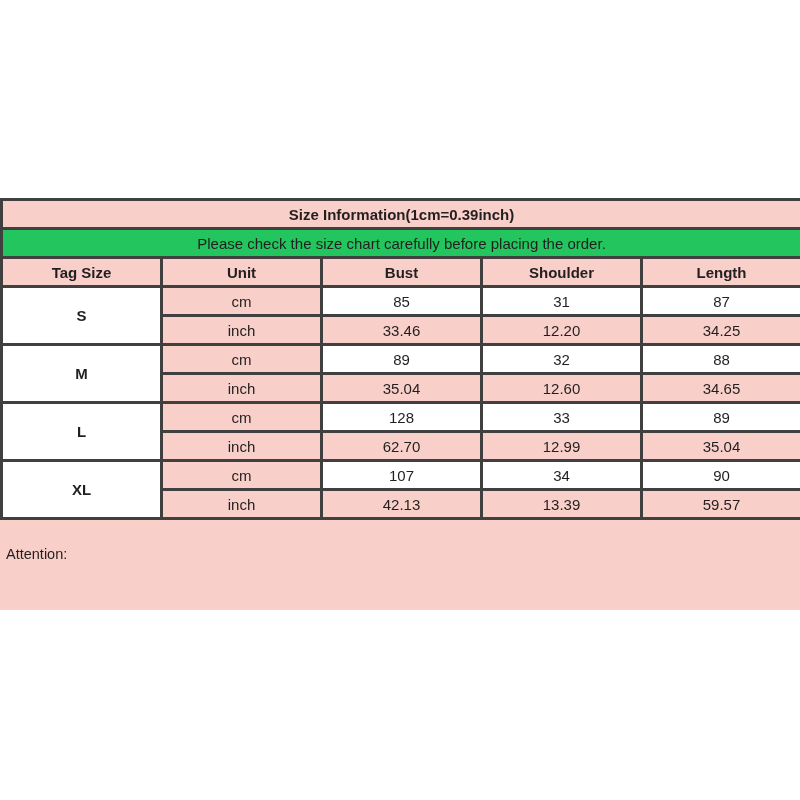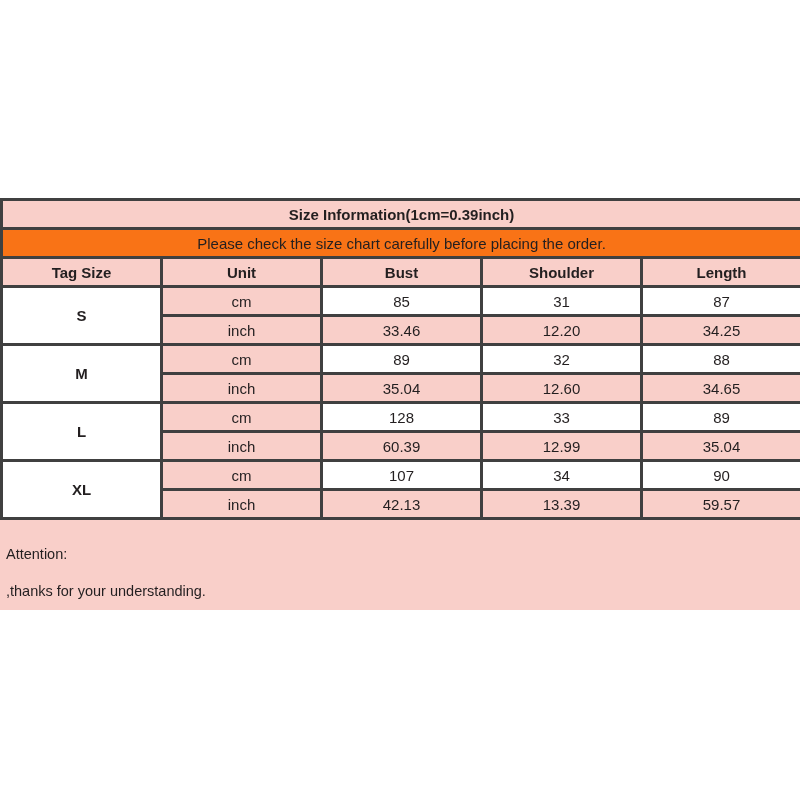--- a/index.html
+++ b/index.html
@@ -41,21 +41,21 @@
     font-weight: bold;
     font-size: 15.5px;
     height: 32px;
     background: #f9cfc9;
     border: none;
   }
 
   .subtitle-row td {
     font-size: 15px;
     height: 32px;
-    background: #f97316;
+    background: #22c55e;
     border-top: 1px solid #ffffff;
     border-bottom: 1px solid #ffffff;
   }
 
   .header-row td {
     font-weight: bold;
     font-size: 15.5px;
     height: 42px;
     background: #f9cfc9;
     border: 1px solid #ffffff;
@@ -147,21 +147,21 @@
 
       <tr>
         <td class="tag-cell" rowspan="2">L</td>
         <td class="pink">cm</td>
         <td class="white">128</td>
         <td class="white">33</td>
         <td class="white">89</td>
       </tr>
       <tr>
         <td class="pink">inch</td>
-        <td class="pink">60.39</td>
+        <td class="pink">62.70</td>
         <td class="pink">12.99</td>
         <td class="pink">35.04</td>
       </tr>
 
       <tr>
         <td class="tag-cell" rowspan="2">XL</td>
         <td class="pink">cm</td>
         <td class="white">107</td>
         <td class="white">34</td>
         <td class="white">90</td>
@@ -170,16 +170,15 @@
         <td class="pink">inch</td>
         <td class="pink">42.13</td>
         <td class="pink">13.39</td>
         <td class="pink">59.57</td>
       </tr>
     </tbody>
   </table>
 
   <div class="attention">
     <div>Attention:</div>
-    <div>,thanks for your understanding.</div>
   </div>
 
 </div>
 
 </body></html>

